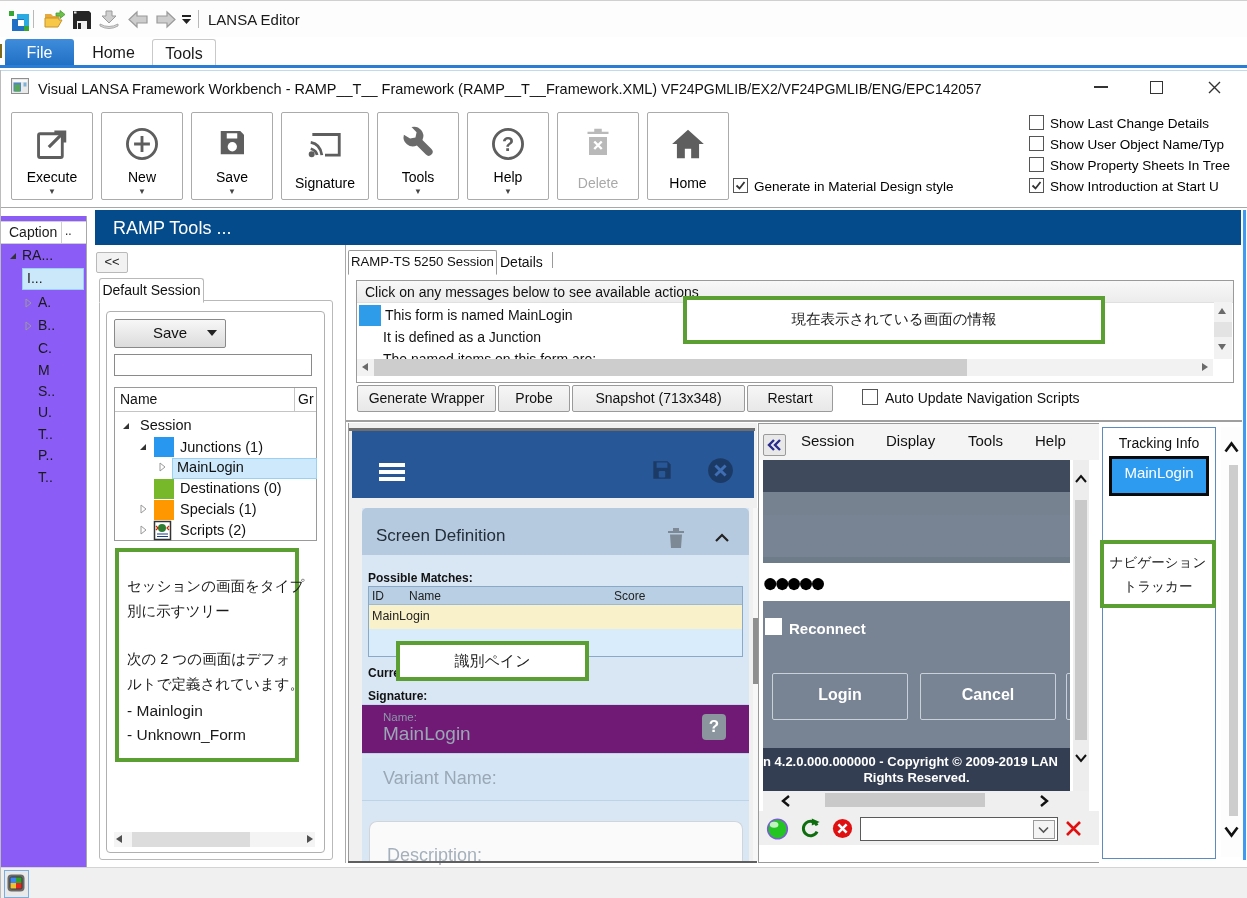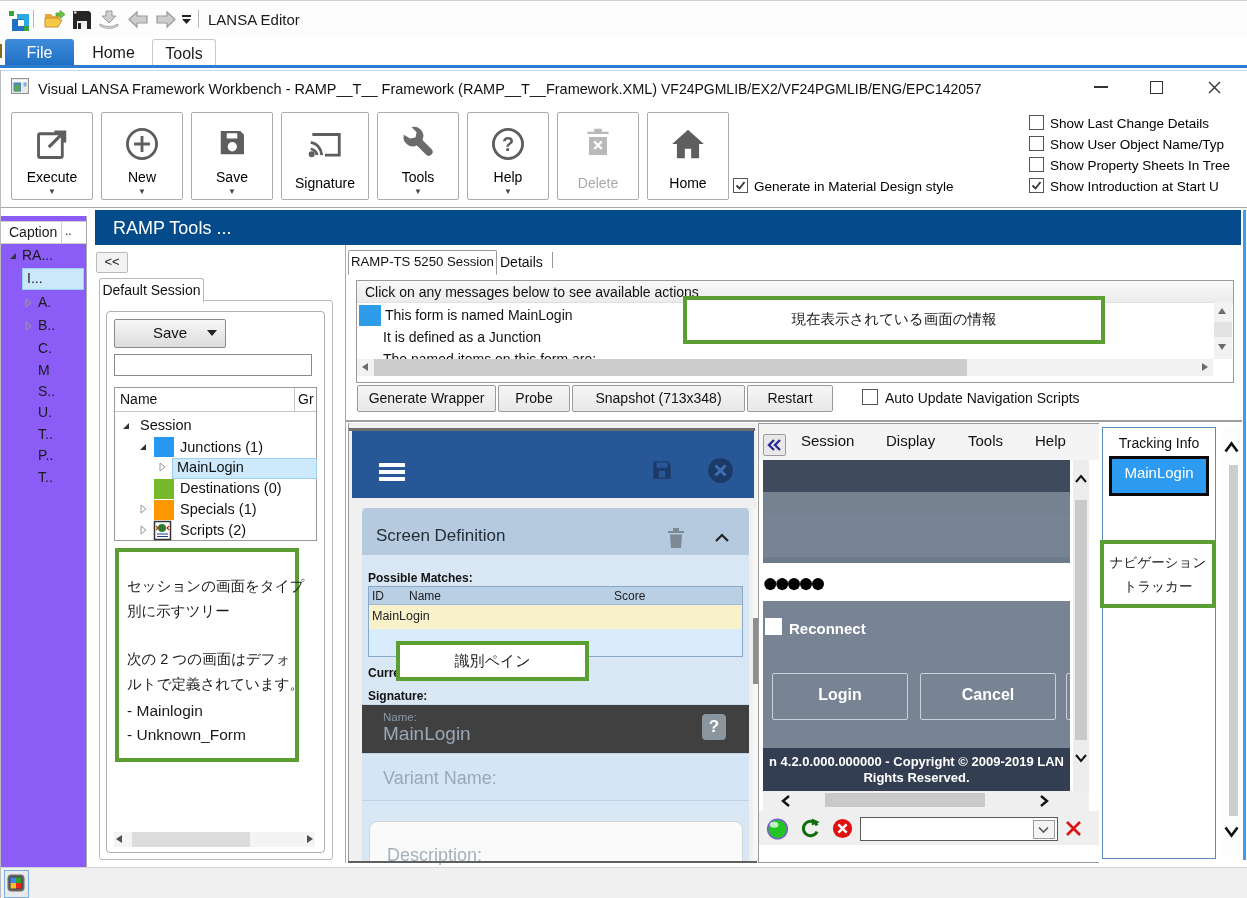--- a/index.html
+++ b/index.html
@@ -377,21 +377,21 @@
             <div class="abs" style="left:40px;top:2px;font-size:12px;color:#222;">Name</div>
             <div class="abs" style="left:245px;top:2px;font-size:12px;color:#222;">Score</div>
           </div>
           <div class="abs" style="left:0;top:18px;width:373px;height:24px;background:#f9f1c9;">
             <div class="abs" style="left:3px;top:4px;font-size:12.5px;color:#222;">MainLogin</div>
           </div>
         </div>
         <div class="abs" style="left:6px;top:158px;font-size:12px;font-weight:bold;color:#111;">Current Definition:</div>
         <div class="abs" style="left:6px;top:181px;font-size:12px;font-weight:bold;color:#111;">Signature:</div>
 
-        <div class="abs" style="left:0px;top:196px;width:387px;height:48px;background:#404040;border-top:1px solid #c2d8ec;border-bottom:1px solid #bdd4e8;">
+        <div class="abs" style="left:0px;top:196px;width:387px;height:48px;background:#701a75;border-top:1px solid #c2d8ec;border-bottom:1px solid #bdd4e8;">
           <div class="abs" style="left:21px;top:6px;font-size:11.5px;color:#8a99a8;">Name:</div>
           <div class="abs" style="left:21px;top:18px;font-size:19px;color:#9aa7b4;">MainLogin</div>
           <div class="abs" style="left:340px;top:9px;width:24px;height:26px;background:#8a959e;border-radius:4px;color:#fff;font-weight:bold;font-size:17px;text-align:center;line-height:26px;">?</div>
         </div>
 
         <div class="abs" style="left:0px;top:250px;width:387px;height:42px;background:#d4e6f6;border-bottom:1px solid #bdd4e8;">
           <div class="abs" style="left:21px;top:10px;font-size:18px;color:#9aa7b4;">Variant Name:</div>
         </div>
 
         <div class="abs" style="left:7px;top:313px;width:372px;height:40px;background:#fafafa;border:1px solid #d0d5da;border-radius:8px 8px 0 0;border-bottom:none;">
@@ -437,21 +437,21 @@
 
         <div class="abs" style="left:9px;top:213px;width:134px;height:45px;border:1.5px solid #c8d0d8;border-radius:2px;">
           <div class="abs" style="left:0;top:12px;width:100%;text-align:center;font-size:16px;color:#fff;font-weight:bold;">Login</div>
         </div>
         <div class="abs" style="left:157px;top:213px;width:134px;height:45px;border:1.5px solid #c8d0d8;border-radius:2px;">
           <div class="abs" style="left:0;top:12px;width:100%;text-align:center;font-size:16px;color:#fff;font-weight:bold;">Cancel</div>
         </div>
         <div class="abs" style="left:303px;top:213px;width:20px;height:45px;border:1.5px solid #c8d0d8;border-radius:2px;"></div>
 
         <div class="abs" style="left:0;top:288px;width:307px;height:43px;background:#333e52;">
-          <div class="abs" style="left:0;top:6px;width:100%;text-align:center;font-size:13px;color:#fff;font-weight:bold;white-space:nowrap;">n 4.2.0.000.000000 - Copyright © 2009-2019 LAN</div>
+          <div class="abs" style="left:0;top:6px;width:100%;font-size:13px;color:#fff;font-weight:bold;white-space:nowrap;">n 4.2.0.000.000000 - Copyright © 2009-2019 LAN</div>
           <div class="abs" style="left:0;top:22px;width:100%;text-align:center;font-size:13px;color:#fff;font-weight:bold;">Rights Reserved.</div>
         </div>
       </div>
 
       <div class="abs" style="left:314px;top:36px;width:16px;height:331px;background:#ededed;">
         <svg style="position:absolute;left:2px;top:14px;" width="12" height="10" viewBox="0 0 12 10">
             <path d="M1 8 L6 2 L11 8" stroke="#111" stroke-width="2" fill="none"></path>
           </svg>
         <div class="abs" style="left:2px;top:40px;width:12px;height:240px;background:#c9c9c9;"></div>
         <svg style="position:absolute;left:2px;top:293px;" width="12" height="10" viewBox="0 0 12 10">

